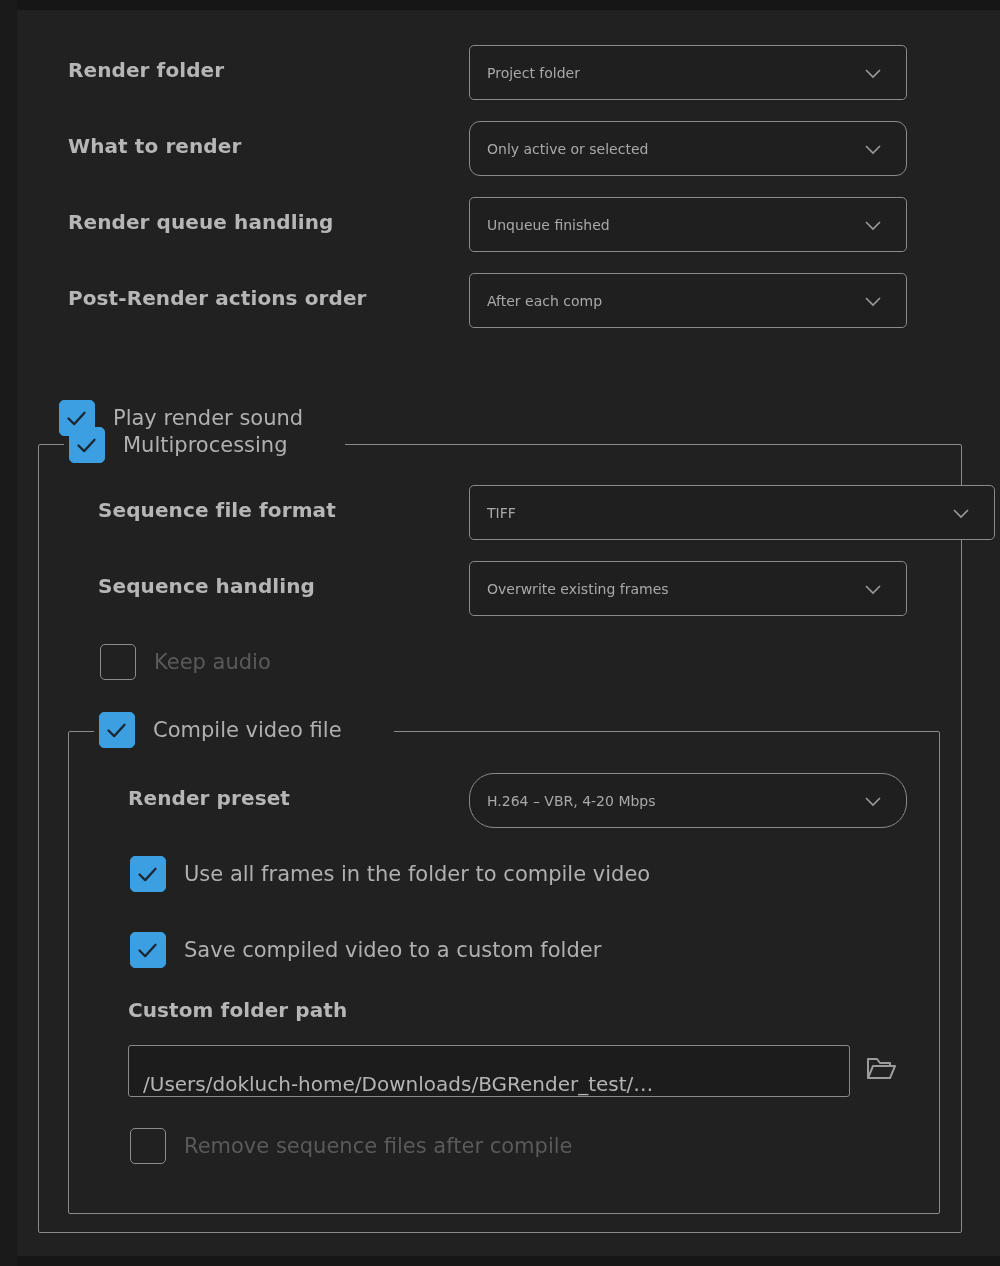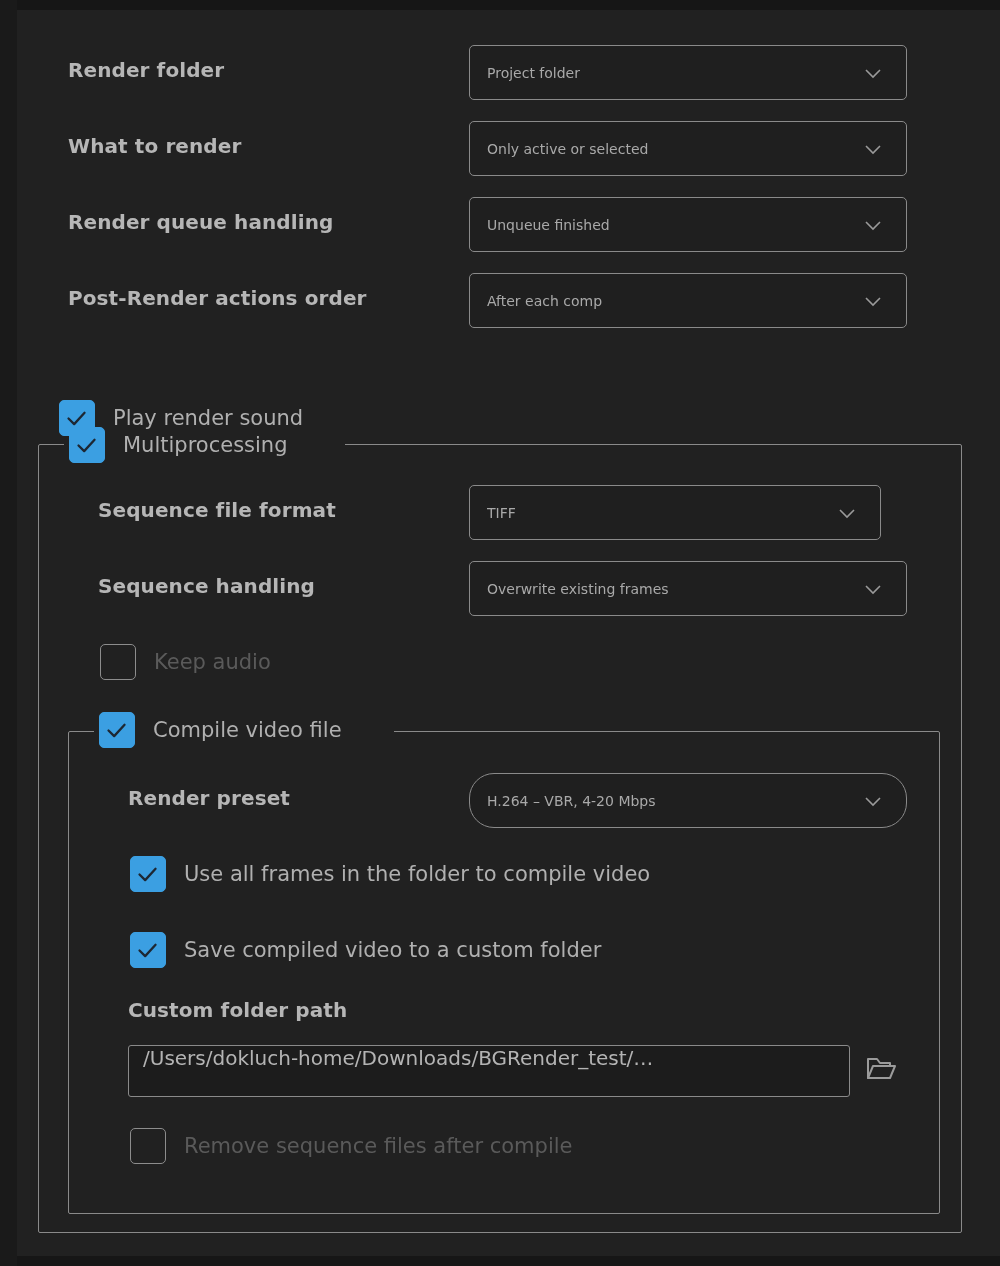--- a/index.html
+++ b/index.html
@@ -129,21 +129,21 @@
 
   
   .textfield {
     position: absolute;
     box-sizing: border-box;
     height: 52px;
     border: 1px solid #8a8a8a;
     border-radius: 3px;
     background: #1c1c1c;
     display: flex;
-    align-items: flex-start;
+    align-items: flex-end;
     padding: 0 14px;
   }
   .textfield .tf-text {
     color: #b4b4b4;
     font-size: 20px;
     white-space: nowrap;
     overflow: hidden;
   }
   .folder-btn {
     position: absolute;
@@ -170,21 +170,21 @@
     <span class="chev">
       <svg viewBox="0 0 26 26" width="26" height="26">
           <path d="M6 10 L13 17 L20 10" fill="none" stroke="#9a9a9a" stroke-width="1.6"></path>
         </svg>
     </span>
   </div>
 
   <div class="row" style="left:68px; top:134px;">
     <span class="lbl">What to render</span>
   </div>
-  <div class="dropdown" style="left:469px; top:121px; width:438px;">
+  <div class="dropdown" style="left:469px; top:121px; width:438px;border-radius:11px;">
     <span class="dd-text">Only active or selected</span>
     <span class="chev">
       <svg viewBox="0 0 26 26" width="26" height="26">
           <path d="M6 10 L13 17 L20 10" fill="none" stroke="#9a9a9a" stroke-width="1.6"></path>
         </svg>
     </span>
   </div>
 
   <div class="row" style="left:68px; top:210px;">
     <span class="lbl">Render queue handling</span>
@@ -227,21 +227,21 @@
   </div>
 
   <div class="row" style="left:69px; top:427px;">
     <span class="cbox on">
       <svg viewBox="0 0 36 36" width="34" height="34">
           <path d="M9 18.5 L15 24.5 L26 12.5" fill="none" stroke="#1d2733" stroke-width="2.4" stroke-linecap="round" stroke-linejoin="round"></path>
         </svg>
     </span>
     <span class="lbl-plain" style="margin-left:18px;">Multiprocessing</span>
   </div>
-  <div class="dropdown" style="left:469px; top:485px; width:412px;">
+  <div class="dropdown" style="left:469px; top:485px; width:526px;">
     <span class="dd-text">TIFF</span>
     <span class="chev">
       <svg viewBox="0 0 26 26" width="26" height="26">
           <path d="M6 10 L13 17 L20 10" fill="none" stroke="#9a9a9a" stroke-width="1.6"></path>
         </svg>
     </span>
   </div>
 
   <div class="row" style="left:98px; top:574px;">
     <span class="lbl">Sequence handling</span>

